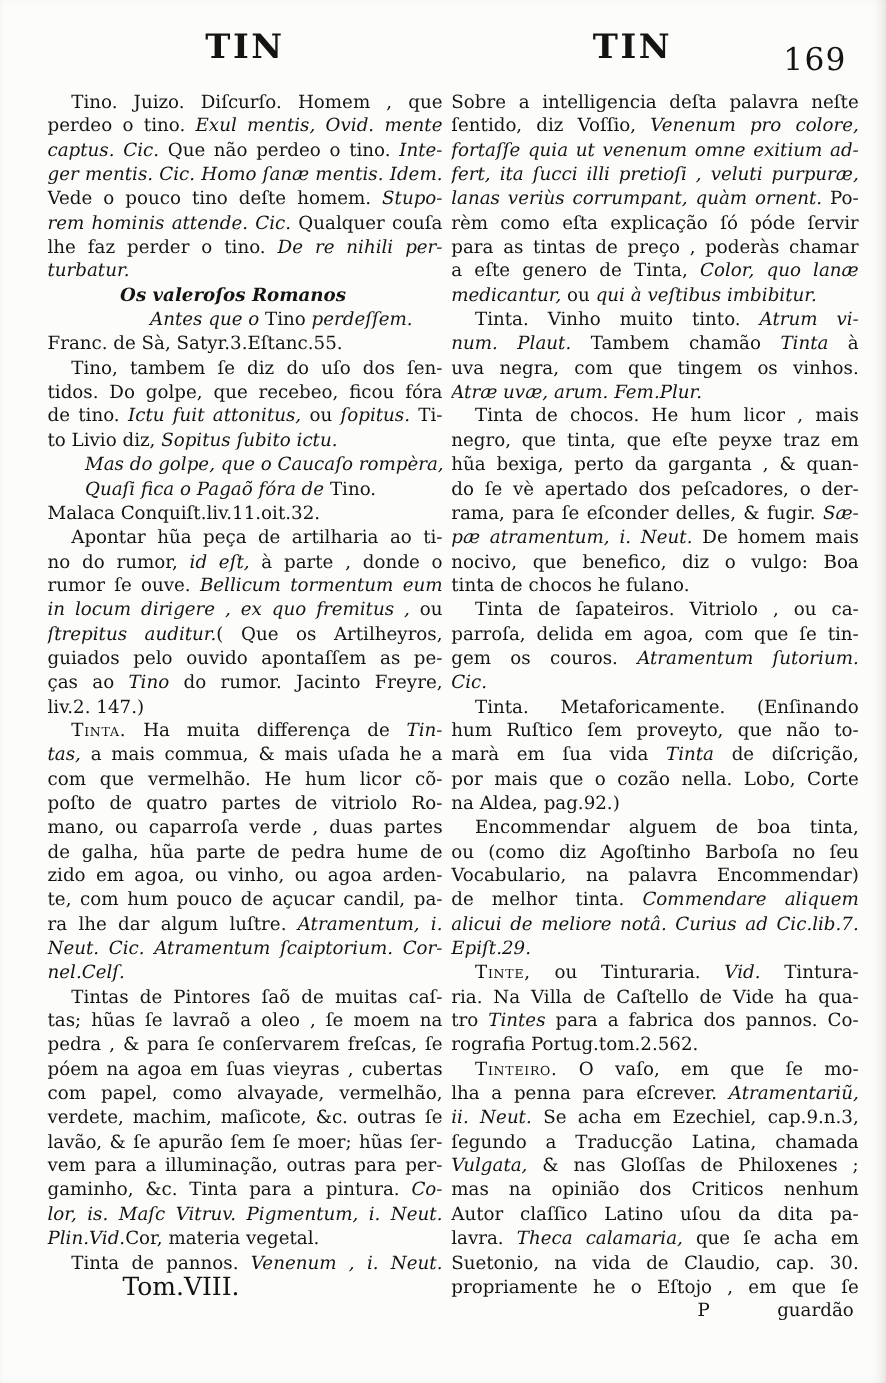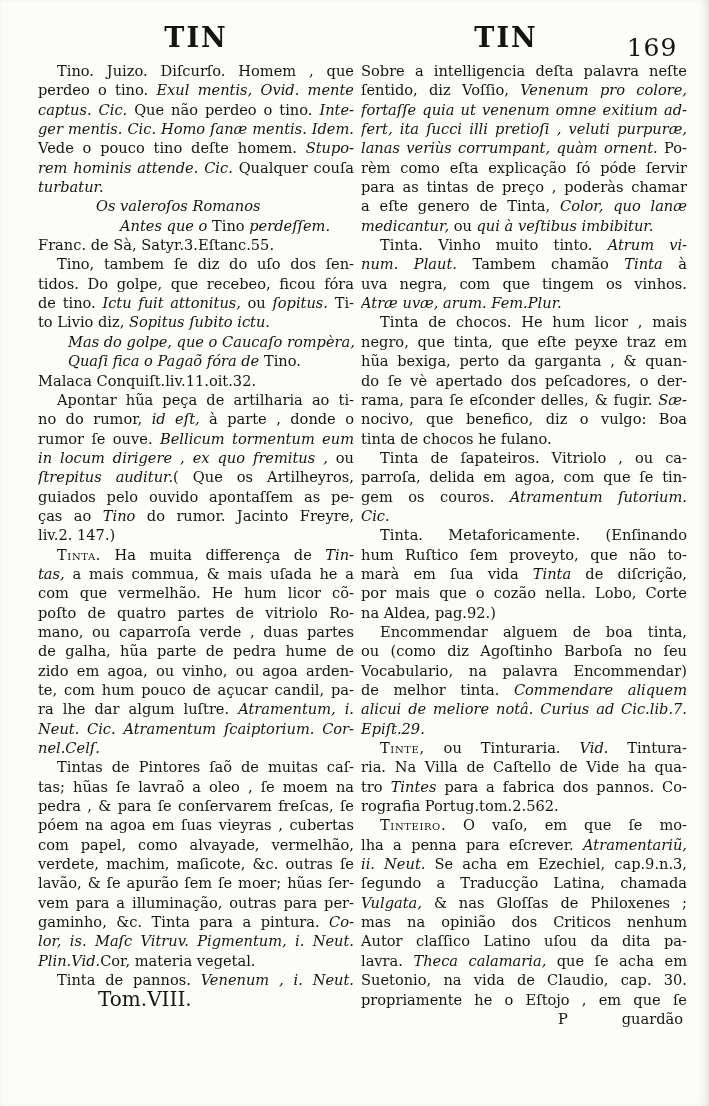--- a/index.html
+++ b/index.html
@@ -15,30 +15,30 @@
   .running-title{
     position:absolute;top:22px;font-size:27px;font-weight:bold;
     letter-spacing:2px;text-align:center;
   }
   .rt-left{left:38px;width:316px;}
   .rt-right{left:361px;width:290px;}
   .page-number{
     position:absolute;top:33px;left:622px;width:60px;font-size:25px;
     letter-spacing:1px;text-align:center;
   }
-  .col{position:absolute;top:61px;font-size:14.6px;}
+  .col{position:absolute;top:72px;font-size:14.6px;}
   .col-left{left:38px;width:316px;}
   .col-right{left:361px;width:326px;}
   .line{
     height:19.35px;line-height:19.35px;overflow:hidden;
     text-align:justify;text-align-last:justify;white-space:nowrap;
   }
   .line.e{text-align:left;text-align-last:auto;}
   .line.in{text-indent:19px;}
-  .line.v1{padding-left:58px;}
+  .line.v1{padding-left:58px;font-weight:bold;}
   .line.v2{padding-left:82px;}
   .line.v3{padding-left:30px;}
   .line.cw{padding-left:60px;font-size:20px;}
   .line.sig{display:flex;justify-content:flex-end;gap:54px;text-align:left;text-align-last:auto;padding-right:4px;}
   .seg-n{font-style:normal;}
   .seg-i{font-style:italic;}
   .seg-sc{font-variant:small-caps;letter-spacing:.6px;margin-top:12px;}
 </style>
 </head>
 <body>
@@ -48,20 +48,21 @@
   <div class="running-title rt-right">TIN</div>
   <div class="page-number">169</div>
 
   <div class="col col-left">
       <div class="line j in"><span class="seg-n">Tino. Juizo. Diſcurſo. Homem , que</span></div>
       <div class="line j"><span class="seg-n">perdeo o tino. </span><span class="seg-i">Exul mentis, Ovid. mente</span></div>
       <div class="line j"><span class="seg-i">captus. Cic.</span><span class="seg-n"> Que não perdeo o tino. </span><span class="seg-i">Inte-</span></div>
       <div class="line j"><span class="seg-i">ger mentis. Cic. Homo ſanæ mentis. Idem.</span></div>
       <div class="line j"><span class="seg-n">Vede o pouco tino deſte homem. </span><span class="seg-i">Stupo-</span></div>
       <div class="line j"><span class="seg-i">rem hominis attende. Cic.</span><span class="seg-n"> Qualquer couſa</span></div>
+      <div class="line j"><span class="seg-n">lhe faz perder o tino. </span><span class="seg-i">De re nihili per-</span></div>
       <div class="line e"><span class="seg-i">turbatur.</span></div>
       <div class="line e v1"><span class="seg-i">Os valeroſos Romanos</span></div>
       <div class="line e v2"><span class="seg-i">Antes que o </span><span class="seg-n">Tino</span><span class="seg-i"> perdeſſem.</span></div>
       <div class="line e"><span class="seg-n">Franc. de Sà, Satyr.3.Eſtanc.55.</span></div>
       <div class="line j in"><span class="seg-n">Tino, tambem ſe diz do uſo dos ſen-</span></div>
       <div class="line j"><span class="seg-n">tidos. Do golpe, que recebeo, ficou fóra</span></div>
       <div class="line j"><span class="seg-n">de tino. </span><span class="seg-i">Ictu fuit attonitus,</span><span class="seg-n"> ou </span><span class="seg-i">ſopitus.</span><span class="seg-n"> Ti-</span></div>
       <div class="line e"><span class="seg-n">to Livio diz, </span><span class="seg-i">Sopitus ſubito ictu.</span></div>
       <div class="line e v3"><span class="seg-i">Mas do golpe, que o Caucaſo rompèra,</span></div>
       <div class="line e v3"><span class="seg-i">Quaſi fica o Pagaõ fóra de </span><span class="seg-n">Tino.</span></div>
@@ -111,20 +112,21 @@
       <div class="line e"><span class="seg-i">medicantur,</span><span class="seg-n"> ou </span><span class="seg-i">qui à veſtibus imbibitur.</span></div>
       <div class="line j in"><span class="seg-n">Tinta. Vinho muito tinto. </span><span class="seg-i">Atrum vi-</span></div>
       <div class="line j"><span class="seg-i">num. Plaut.</span><span class="seg-n"> Tambem chamão </span><span class="seg-i">Tinta</span><span class="seg-n"> à</span></div>
       <div class="line j"><span class="seg-n">uva negra, com que tingem os vinhos.</span></div>
       <div class="line e"><span class="seg-i">Atræ uvæ, arum. Fem.Plur.</span></div>
       <div class="line j in"><span class="seg-n">Tinta de chocos. He hum licor , mais</span></div>
       <div class="line j"><span class="seg-n">negro, que tinta, que eſte peyxe traz em</span></div>
       <div class="line j"><span class="seg-n">hũa bexiga, perto da garganta , &amp; quan-</span></div>
       <div class="line j"><span class="seg-n">do ſe vè apertado dos peſcadores, o der-</span></div>
       <div class="line j"><span class="seg-n">rama, para ſe eſconder delles, &amp; fugir. </span><span class="seg-i">Sæ-</span></div>
+      <div class="line j"><span class="seg-i">pæ atramentum, i. Neut.</span><span class="seg-n"> De homem mais</span></div>
       <div class="line j"><span class="seg-n">nocivo, que benefico, diz o vulgo: Boa</span></div>
       <div class="line e"><span class="seg-n">tinta de chocos he fulano.</span></div>
       <div class="line j in"><span class="seg-n">Tinta de ſapateiros. Vitriolo , ou ca-</span></div>
       <div class="line j"><span class="seg-n">parroſa, delida em agoa, com que ſe tin-</span></div>
       <div class="line j"><span class="seg-n">gem os couros. </span><span class="seg-i">Atramentum ſutorium.</span></div>
       <div class="line e"><span class="seg-i">Cic.</span></div>
       <div class="line j in"><span class="seg-n">Tinta. Metaforicamente. (Enſinando</span></div>
       <div class="line j"><span class="seg-n">hum Ruſtico ſem proveyto, que não to-</span></div>
       <div class="line j"><span class="seg-n">marà em ſua vida </span><span class="seg-i">Tinta</span><span class="seg-n"> de diſcrição,</span></div>
       <div class="line j"><span class="seg-n">por mais que o cozão nella. Lobo, Corte</span></div>

